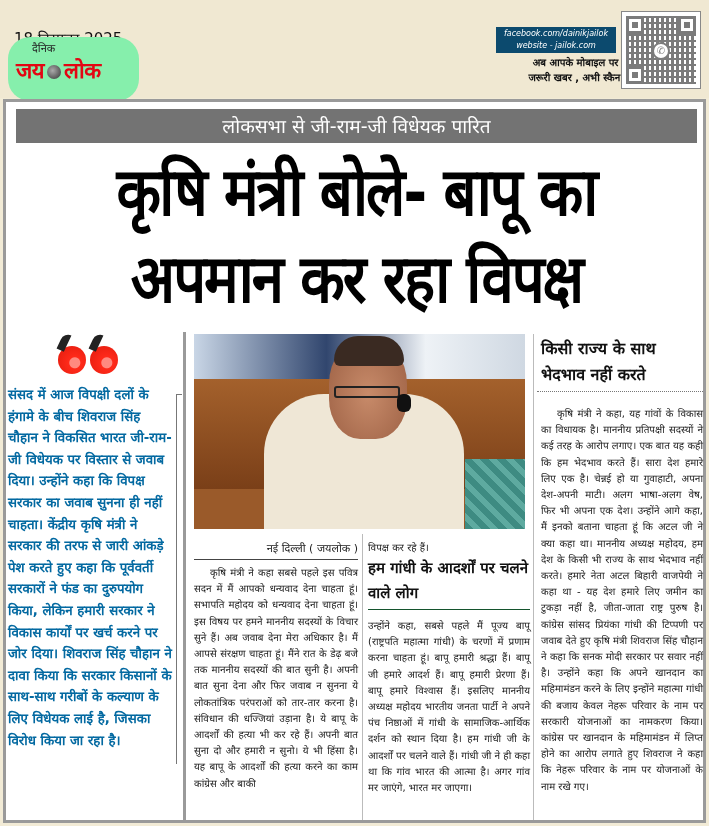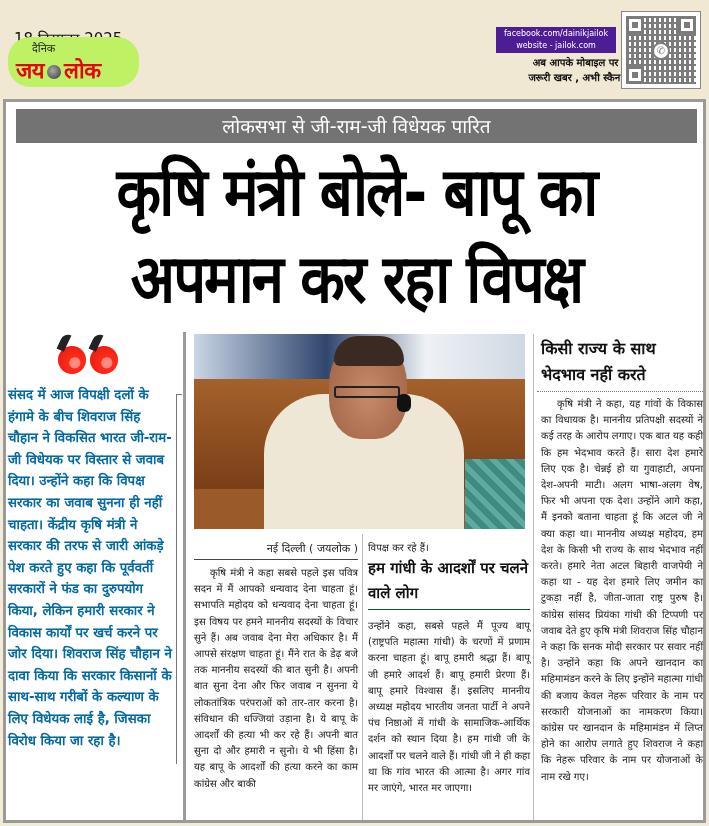--- a/index.html
+++ b/index.html
@@ -2,25 +2,25 @@
 <html><head>
 <meta charset="utf-8">
 <style>
   * { box-sizing: border-box; margin: 0; padding: 0; }
   html, body { width: 709px; height: 826px; overflow: hidden; background: #f2ebd6; }
   body { font-family: "DejaVu Sans", "Liberation Sans", sans-serif; color: #111; position: relative; }
 
   
   .masthead { position: absolute; left: 0; top: 0; width: 709px; height: 98px; background: #f0e8d2; }
   .date { position: absolute; left: 14px; top: 28px; font-weight: normal; font-size: 15px; color: #111; }
-  .logo-pill { position: absolute; left: 8px; top: 37px; width: 131px; height: 50px; background: #bef264; border-radius: 22px; }
+  .logo-pill { position: absolute; left: 8px; top: 37px; width: 131px; height: 64px; background: #86efac; border-radius: 22px; }
   .logo-small { position: absolute; left: 24px; top: 3px; font-size: 11px; color: #222; }
   .logo-main { position: absolute; left: 8px; top: 17px; font-size: 22px; font-weight: bold; color: #e30613; letter-spacing: -0.5px; white-space: nowrap; }
   .logo-globe { display: inline-block; width: 14px; height: 14px; border-radius: 50%; background: radial-gradient(circle at 40% 40%, #aaa, #333); vertical-align: middle; margin: 0 3px; }
-  .promo-box { position: absolute; left: 496px; top: 27px; width: 120px; height: 26px; background: #4c1d95; color: #fff; font-size: 8px; text-align: center; line-height: 12px; padding-top: 1px; }
+  .promo-box { position: absolute; left: 496px; top: 27px; width: 120px; height: 26px; background: #0c4a6e; color: #fff; font-size: 8px; text-align: center; line-height: 12px; padding-top: 1px; font-style: italic; }
   .promo-text { position: absolute; left: 515px; top: 55px; width: 134px; font-size: 10px; font-weight: bold; text-align: center; line-height: 15px; color: #111; }
   .qr { position: absolute; left: 621px; top: 11px; width: 80px; height: 78px; background: #fff; border: 1px solid #888; padding: 4px; }
   .qr-grid { width: 100%; height: 100%; position: relative;
     background:
       repeating-linear-gradient(90deg, #111 0 3px, transparent 3px 5px),
       repeating-linear-gradient(0deg, #111 0 2px, transparent 2px 6px);
     opacity: 0.55; }
   .qr-finder { position: absolute; width: 18px; height: 18px; border: 3px solid #111; background: #fff; }
   .qr-finder::after { content: ""; position: absolute; left: 3px; top: 3px; width: 6px; height: 6px; background: #111; }
   .qr-wa { position: absolute; left: 26px; top: 26px; width: 18px; height: 18px; border-radius: 50%; background: #fff; border: 2px solid #111; font-size: 10px; text-align: center; line-height: 14px; }
@@ -62,21 +62,21 @@
 
   
   .col2 { position: absolute; left: 362px; top: 432px; width: 162px; }
   .col2-lead { font-size: 10px; padding-top: 6px; color: #222; }
   .subhead { font-size: 15px; font-weight: bold; line-height: 25px; margin-top: 2px; padding-bottom: 3px; border-bottom: 1px solid #14532d; color: #111; }
   .col2-text { margin-top: 8px; font-size: 10px; line-height: 16.2px; text-align: justify; color: #222; }
 
   
   .right-col { position: absolute; left: 531px; top: 230px; width: 166px; }
   .right-head { font-size: 16px; font-weight: bold; line-height: 26px; padding: 4px 0 3px 4px; color: #111; border-bottom: 1px dotted #777; }
-  .right-text { margin-top: 4px; padding-left: 4px; font-size: 10px; line-height: 16.2px; text-align: justify; color: #222; text-indent: 16px; }
+  .right-text { margin-top: 14px; padding-left: 4px; font-size: 10px; line-height: 16.2px; text-align: justify; color: #222; text-indent: 16px; }
 </style>
 </head>
 <body>
 
 <div class="masthead">
   <div class="date">18 दिसम्बर 2025</div>
   <div class="logo-pill">
     <span class="logo-small">दैनिक</span>
     <span class="logo-main">
       <span>जय</span><span class="logo-globe"></span><span>लोक</span>

